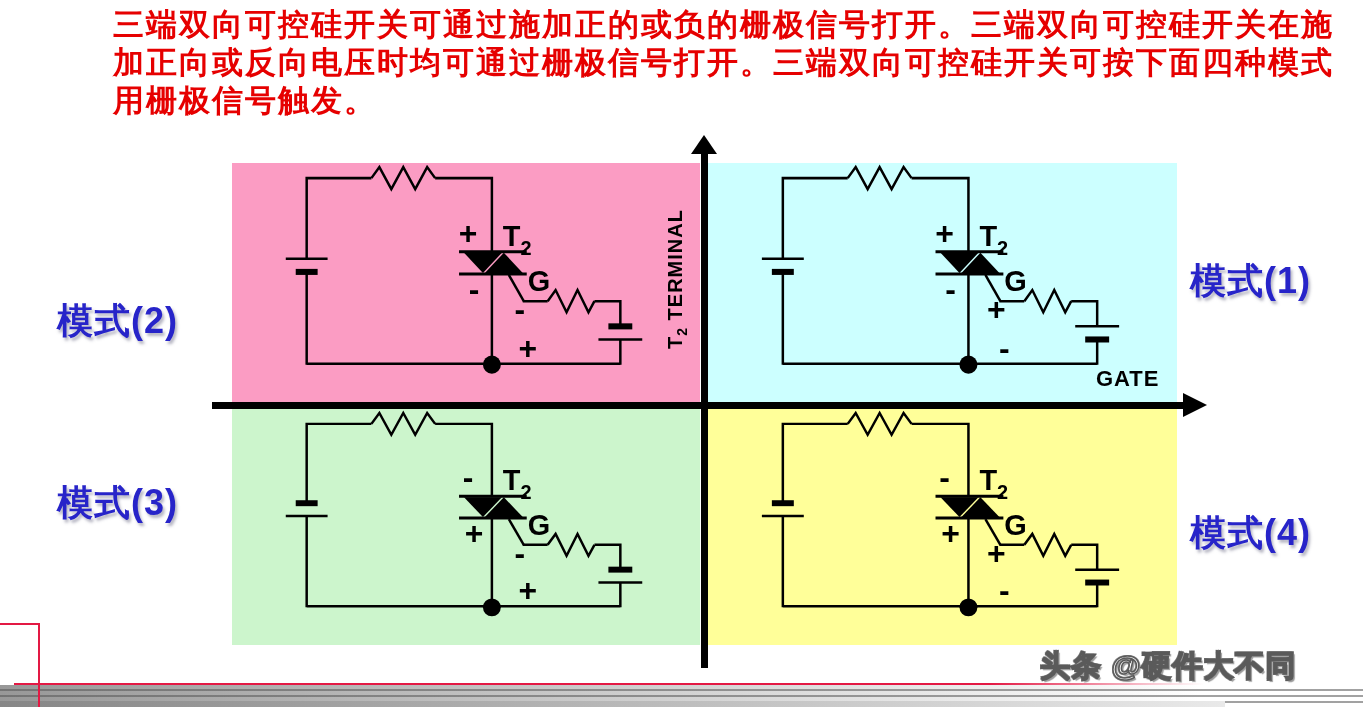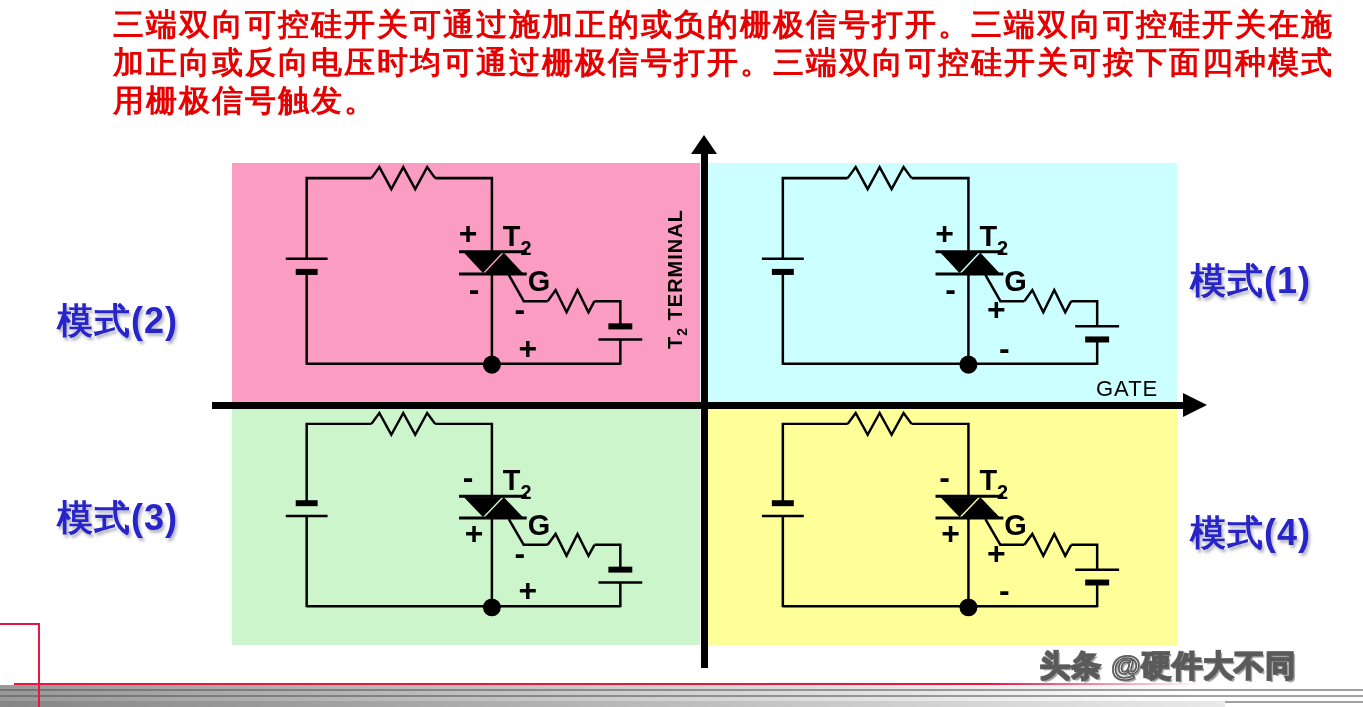--- a/index.html
+++ b/index.html
@@ -28,29 +28,29 @@
                border-bottom:19px solid #000;}
   .haxis{position:absolute;left:212px;top:402px;width:973px;height:7px;background:#000;z-index:3;}
   .haxis-arrow{position:absolute;left:1183px;top:393px;width:0;height:0;z-index:3;
                border-top:12px solid transparent;border-bottom:12px solid transparent;
                border-left:24px solid #000;}
 
   .ylabel{position:absolute;left:664px;top:398px;width:238px;z-index:4;
           transform:rotate(-90deg);transform-origin:0 0;
           font-weight:bold;font-size:20px;letter-spacing:1px;text-align:center;color:#000;}
   .ylabel sub{font-size:14px;}
-  .xlabel{position:absolute;left:1096px;top:376px;z-index:4;
-          font-weight:normal;font-size:22px;letter-spacing:1px;color:#000;}
+  .xlabel{position:absolute;left:1096px;top:366px;z-index:4;
+          font-weight:bold;font-size:22px;letter-spacing:1px;color:#000;}
 
   
   .mode-label{position:absolute;font-weight:bold;font-size:36px;letter-spacing:1px;
               color:#2724c9;text-shadow:2px 3px 3px rgba(110,110,135,.5);z-index:2;}
   .ml-m2{left:57px;top:249px;}
   .ml-m1{left:1190px;top:257px;}
-  .ml-m3{left:57px;top:494px;}
+  .ml-m3{left:57px;top:479px;}
   .ml-m4{left:1190px;top:509px;}
 
   
   .sgn{font-family:"Liberation Sans",sans-serif;font-weight:bold;font-size:32px;fill:#000;}
   .tlab{font-family:"Liberation Sans",sans-serif;font-weight:bold;font-size:29px;fill:#000;}
 
   
   .footer-red-top{position:absolute;left:0;top:623px;width:40px;height:2px;background:#e31944;z-index:6;}
   .footer-red-vert{position:absolute;left:38px;top:623px;width:2px;height:84px;background:#e31944;z-index:6;}
   .footer-red-line{position:absolute;left:14px;top:683px;width:1190px;height:2px;z-index:5;

